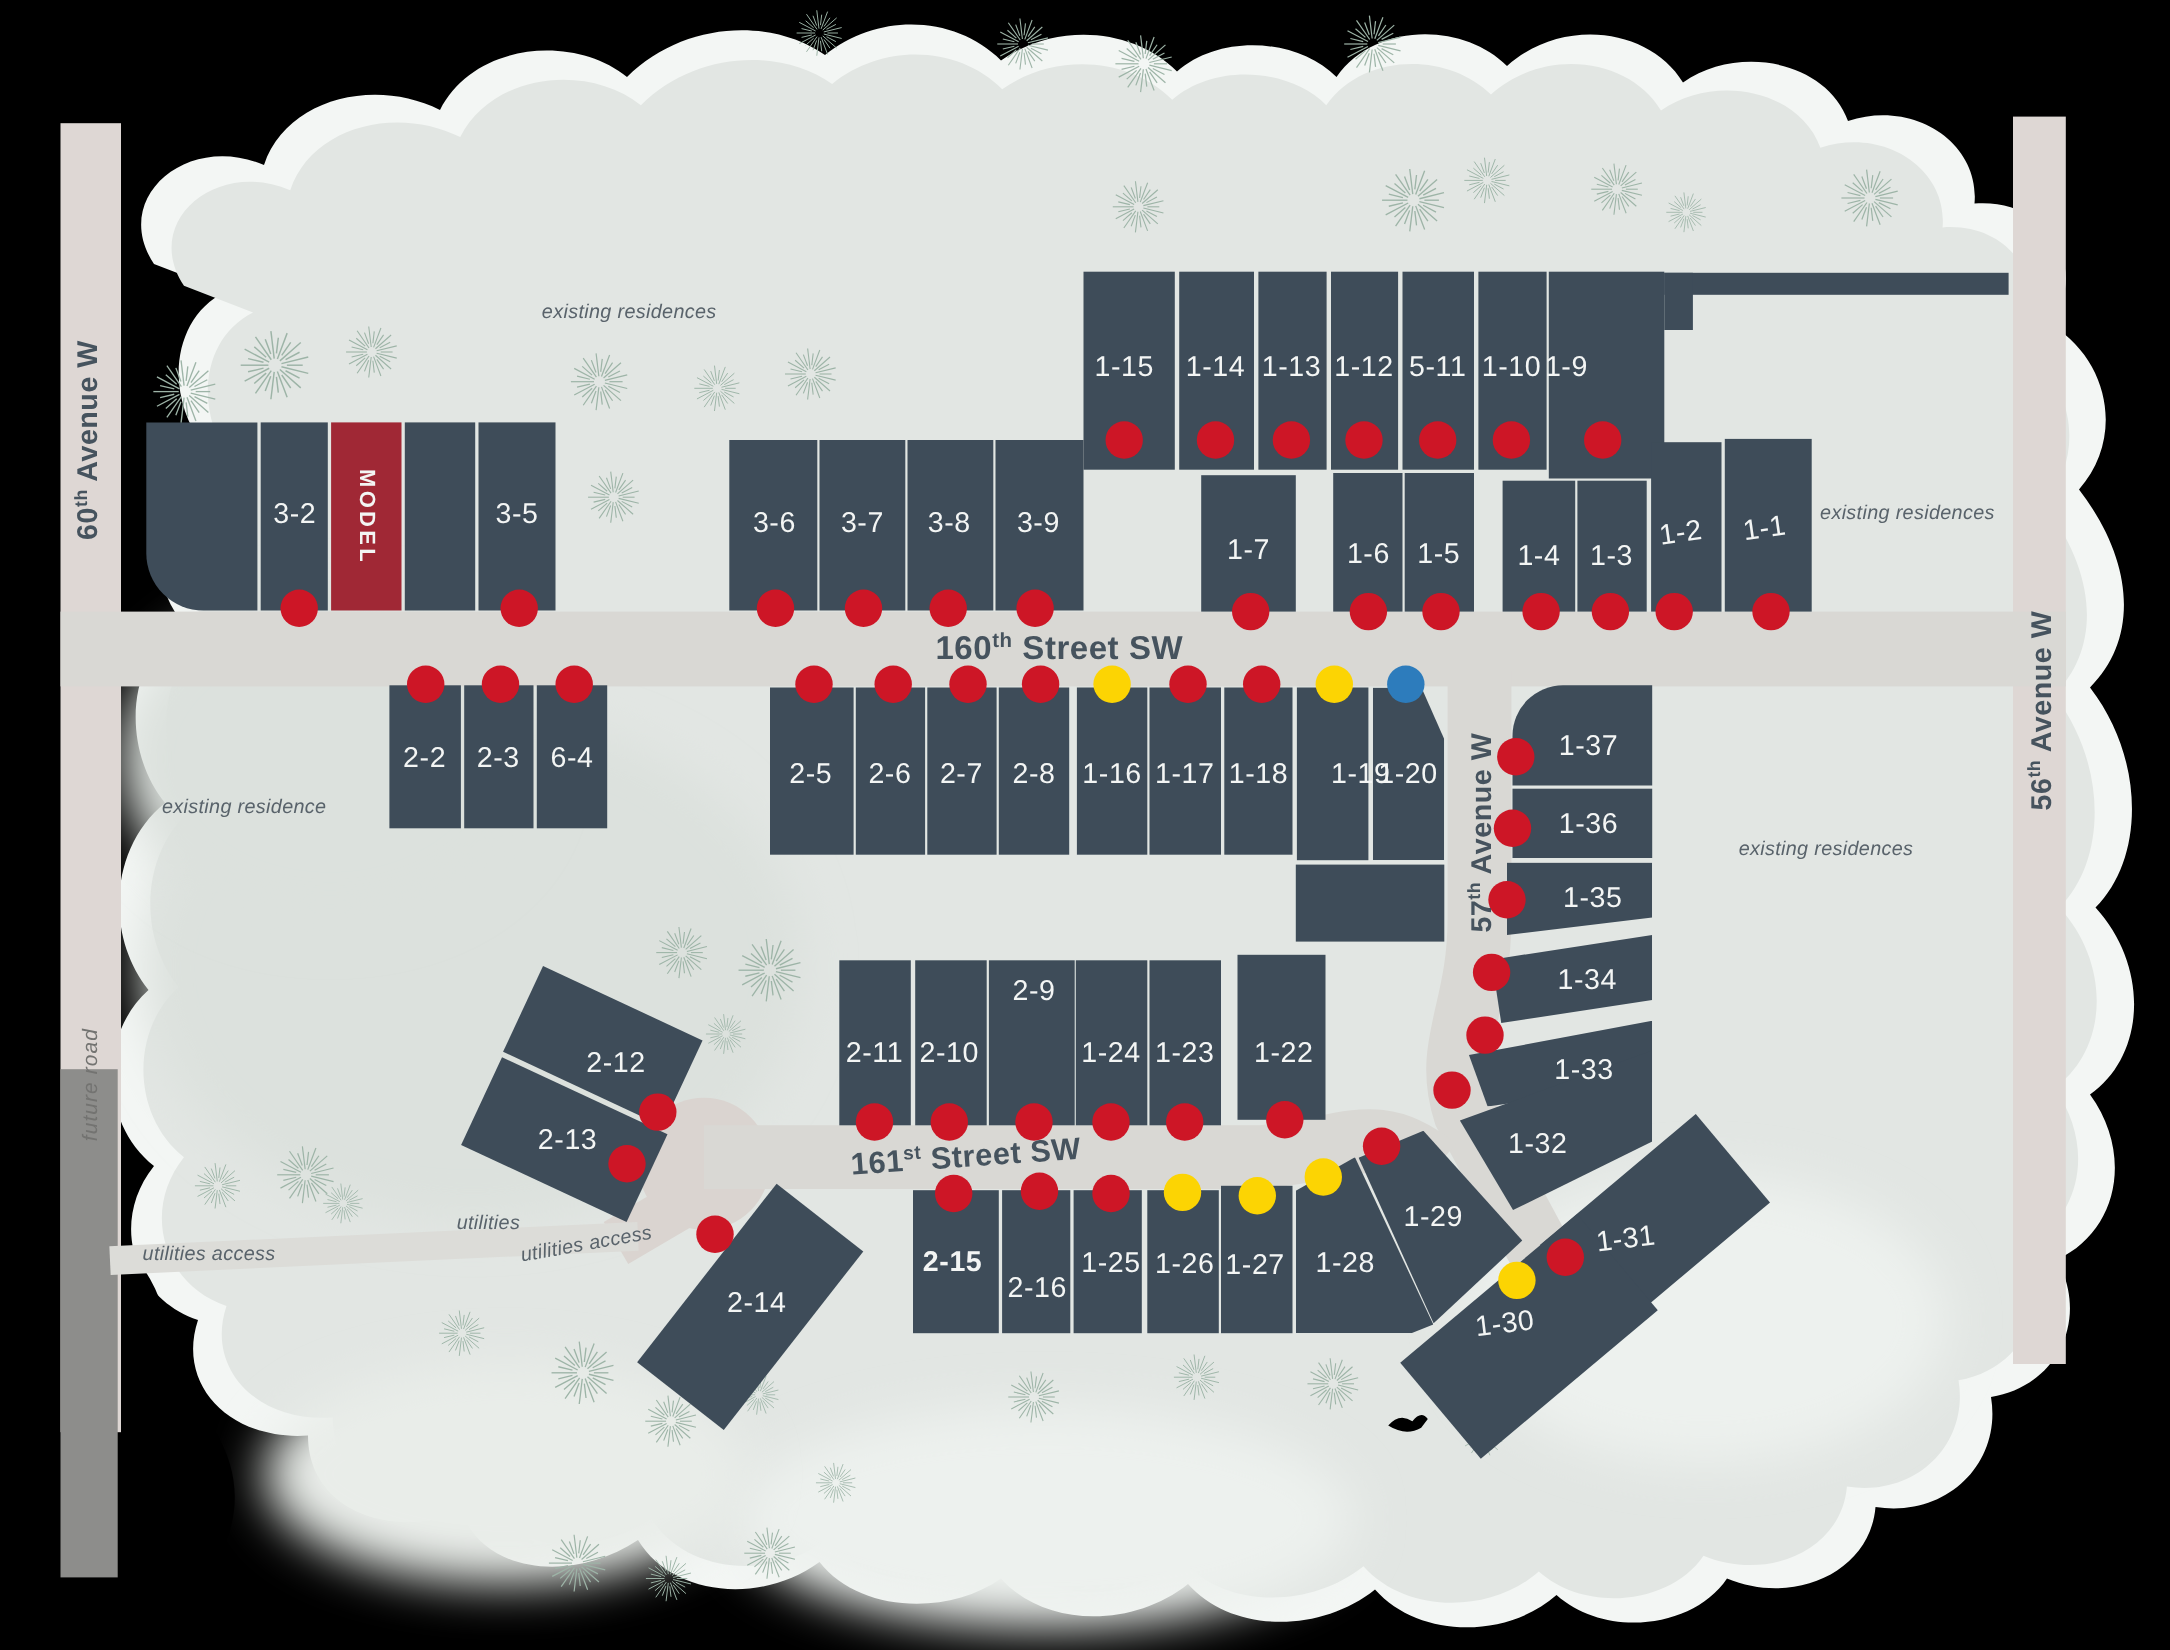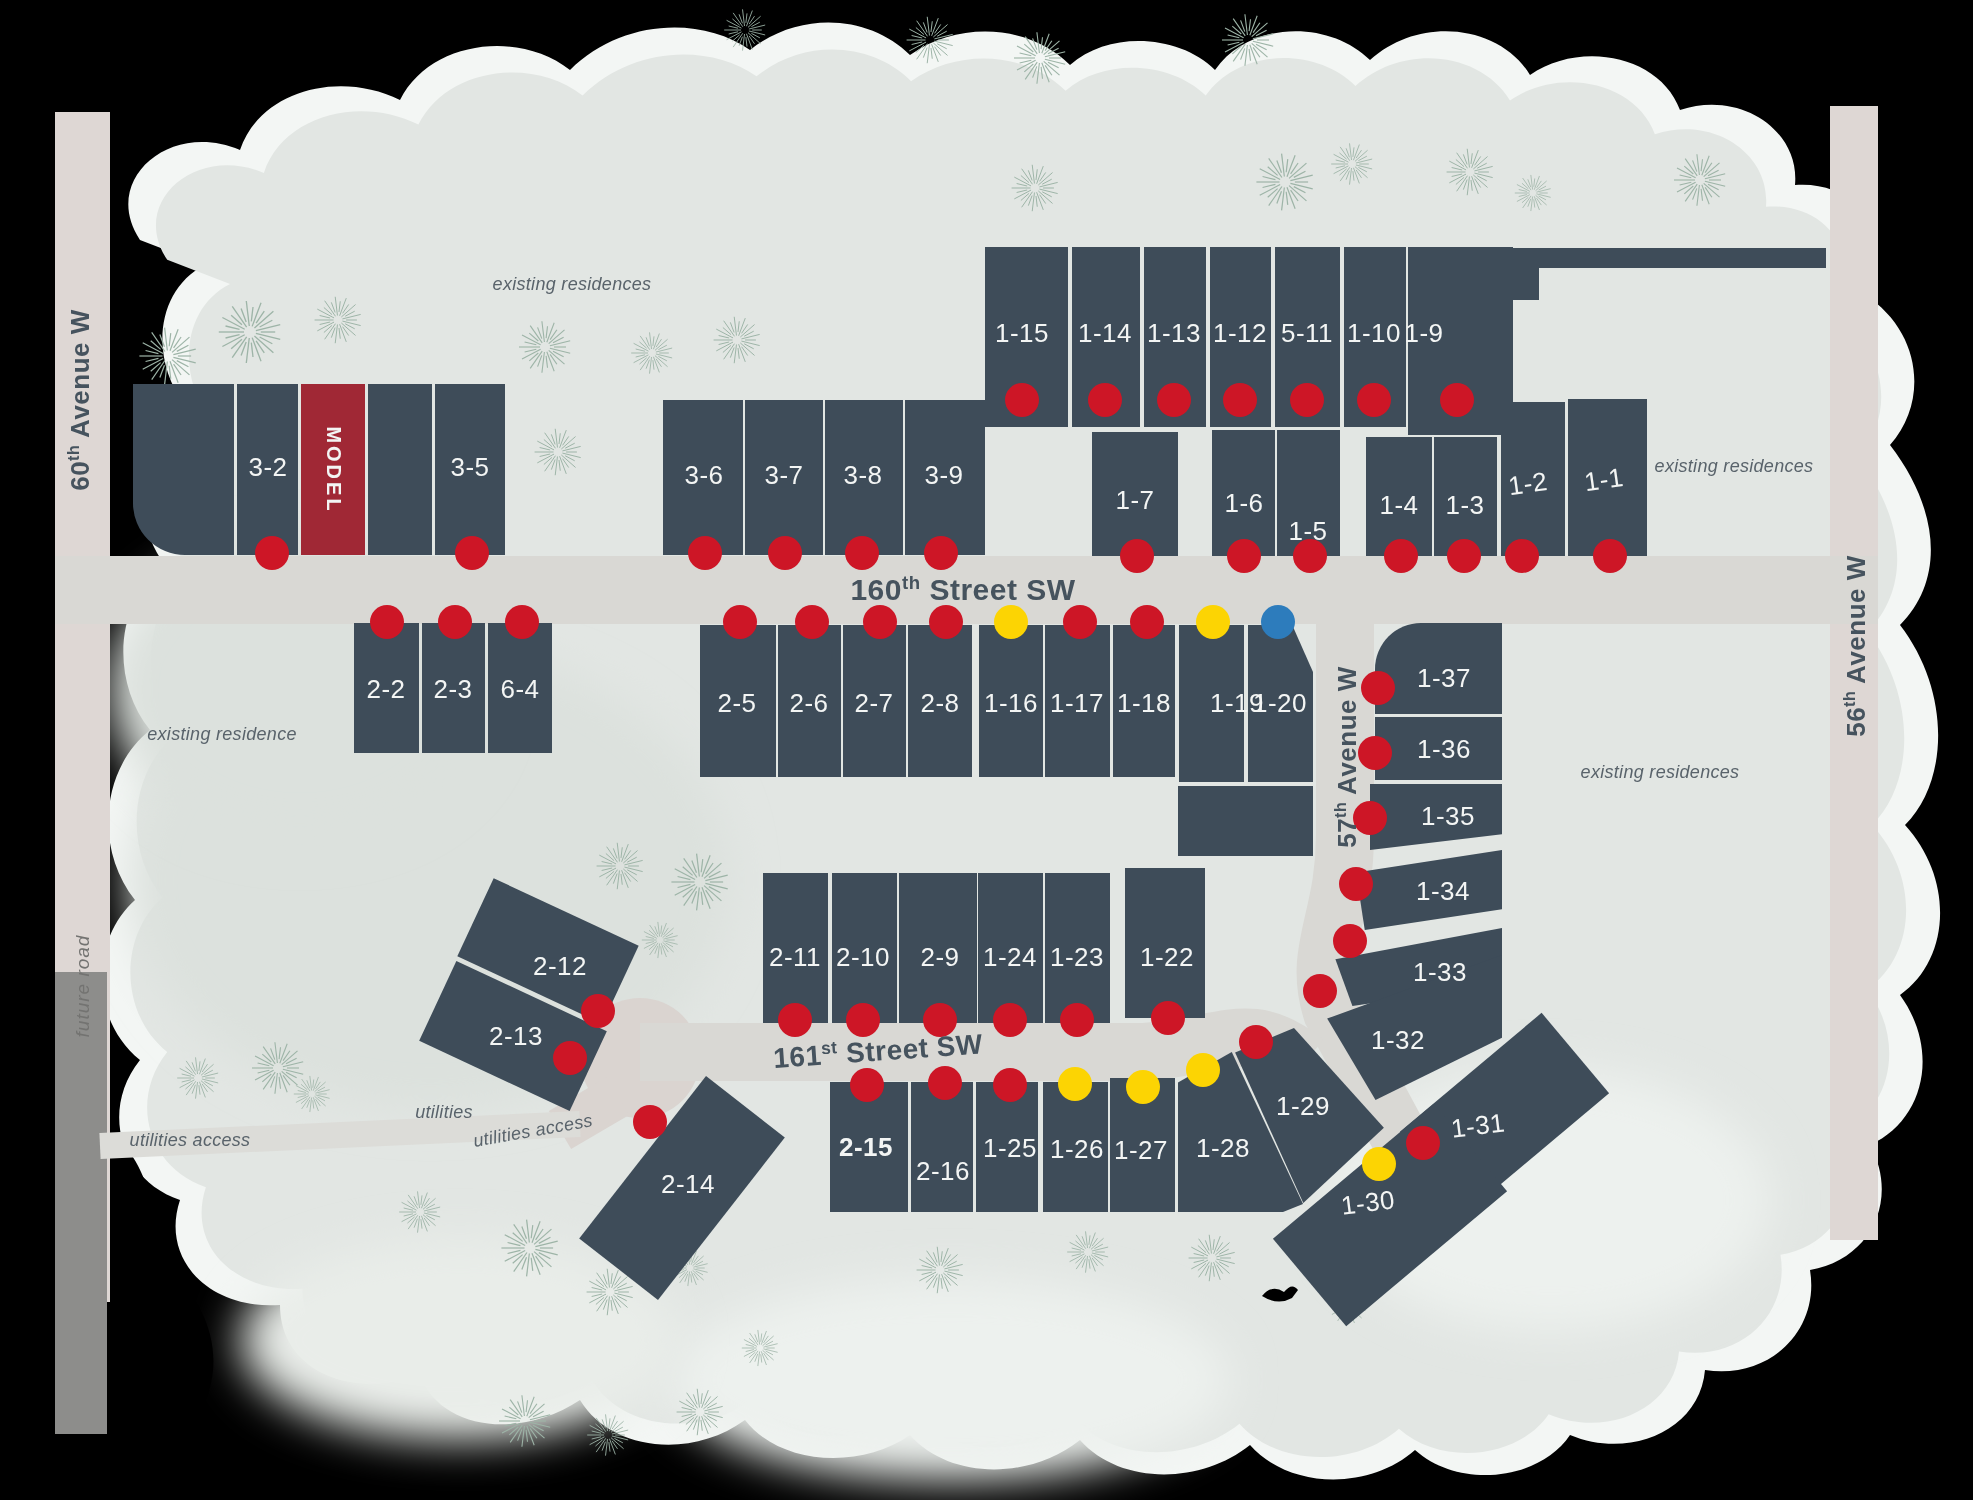--- a/index.html
+++ b/index.html
@@ -283,21 +283,21 @@
       <div class="lot-label" style="left: 944px; top: 475px;">3-9</div>
       <div class="lot-label" style="left: 1022px; top: 333px;">1-15</div>
       <div class="lot-label" style="left: 1105px; top: 333px;">1-14</div>
       <div class="lot-label" style="left: 1174px; top: 333px;">1-13</div>
       <div class="lot-label" style="left: 1240px; top: 333px;">1-12</div>
       <div class="lot-label" style="left: 1307px; top: 333px;">5-11</div>
       <div class="lot-label" style="left: 1374px; top: 333px;">1-10</div>
       <div class="lot-label" style="left: 1424px; top: 333px;">1-9</div>
       <div class="lot-label" style="left: 1135px; top: 500px;">1-7</div>
       <div class="lot-label" style="left: 1244px; top: 503px;">1-6</div>
-      <div class="lot-label" style="left: 1308px; top: 503px; margin-top: 28px;">1-5</div>
+      <div class="lot-label" style="left: 1308px; top: 503px;">1-5</div>
       <div class="lot-label" style="left: 1399px; top: 505px;">1-4</div>
       <div class="lot-label" style="left: 1465px; top: 505px;">1-3</div>
       <div class="lot-label" style="left: 1528px; top: 484px; transform: translate(-50%, -50%) rotate(-8deg);">1-2</div>
       <div class="lot-label" style="left: 1604px; top: 480px; transform: translate(-50%, -50%) rotate(-8deg);">1-1</div>
       <div class="lot-label" style="left: 386px; top: 689px;">2-2</div>
       <div class="lot-label" style="left: 453px; top: 689px;">2-3</div>
       <div class="lot-label" style="left: 520px; top: 689px;">6-4</div>
       <div class="lot-label" style="left: 737px; top: 703px;">2-5</div>
       <div class="lot-label" style="left: 809px; top: 703px;">2-6</div>
       <div class="lot-label" style="left: 874px; top: 703px;">2-7</div>
@@ -312,21 +312,21 @@
       <div class="lot-label" style="left: 1448px; top: 816px;">1-35</div>
       <div class="lot-label" style="left: 1443px; top: 891px;">1-34</div>
       <div class="lot-label" style="left: 1440px; top: 972px;">1-33</div>
       <div class="lot-label" style="left: 1398px; top: 1040px;">1-32</div>
       <div class="lot-label" style="left: 1478px; top: 1126px; transform: translate(-50%, -50%) rotate(-7deg);">1-31</div>
       <div class="lot-label" style="left: 1368px; top: 1203px; transform: translate(-50%, -50%) rotate(-7deg);">1-30</div>
       <div class="lot-label" style="left: 1303px; top: 1106px;">1-29</div>
       <div class="lot-label" style="left: 1223px; top: 1148px;">1-28</div>
       <div class="lot-label" style="left: 795px; top: 957px;">2-11</div>
       <div class="lot-label" style="left: 863px; top: 957px;">2-10</div>
-      <div class="lot-label" style="left: 940px; top: 957px;">2-9</div>
+      <div class="lot-label" style="left: 940px; top: 901px;">2-9</div>
       <div class="lot-label" style="left: 1010px; top: 957px;">1-24</div>
       <div class="lot-label" style="left: 1077px; top: 957px;">1-23</div>
       <div class="lot-label" style="left: 1167px; top: 957px;">1-22</div>
       <div class="lot-label" style="left: 560px; top: 966px;">2-12</div>
       <div class="lot-label" style="left: 516px; top: 1036px;">2-13</div>
       <div class="lot-label" style="left: 688px; top: 1184px;">2-14</div>
       <div class="lot-label" style="left: 866px; top: 1147px; font-weight: bold;">2-15</div>
       <div class="lot-label" style="left: 943px; top: 1171px;">2-16</div>
       <div class="lot-label" style="left: 1010px; top: 1148px;">1-25</div>
       <div class="lot-label" style="left: 1077px; top: 1149px;">1-26</div>

